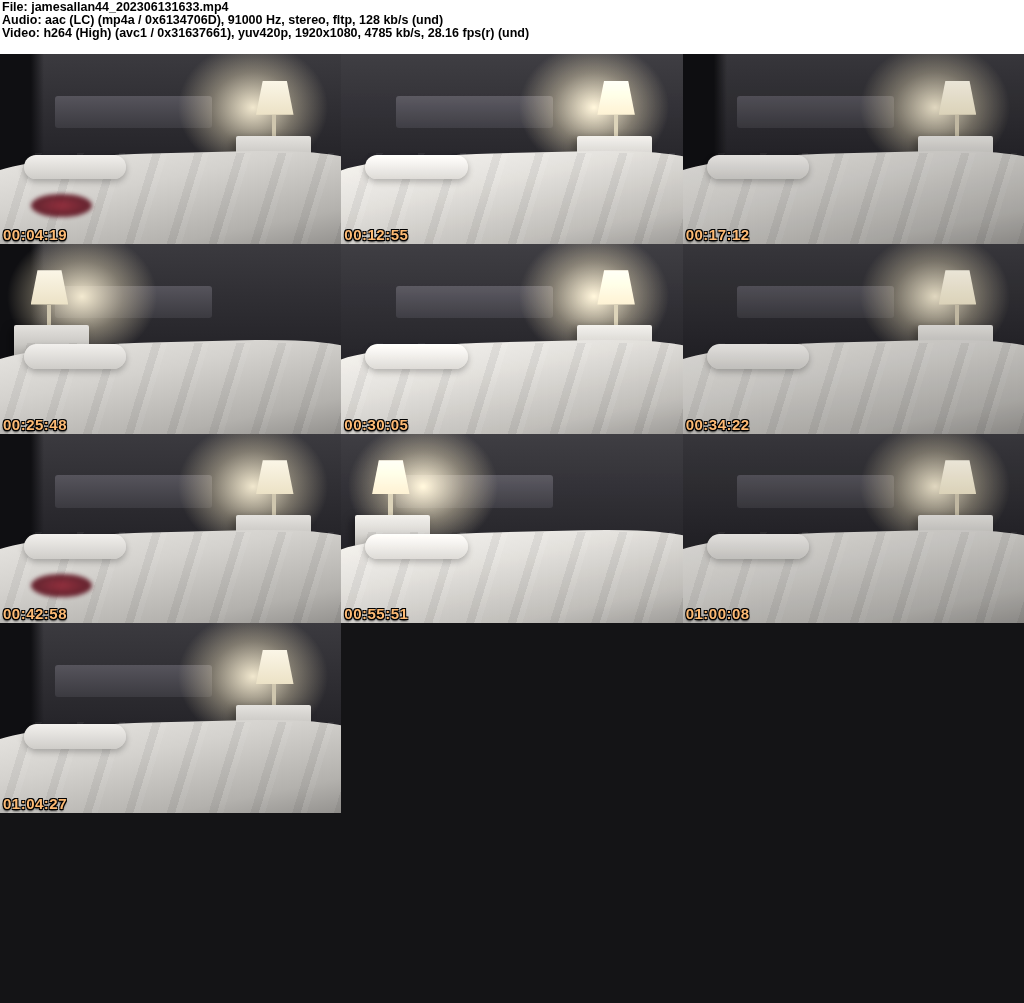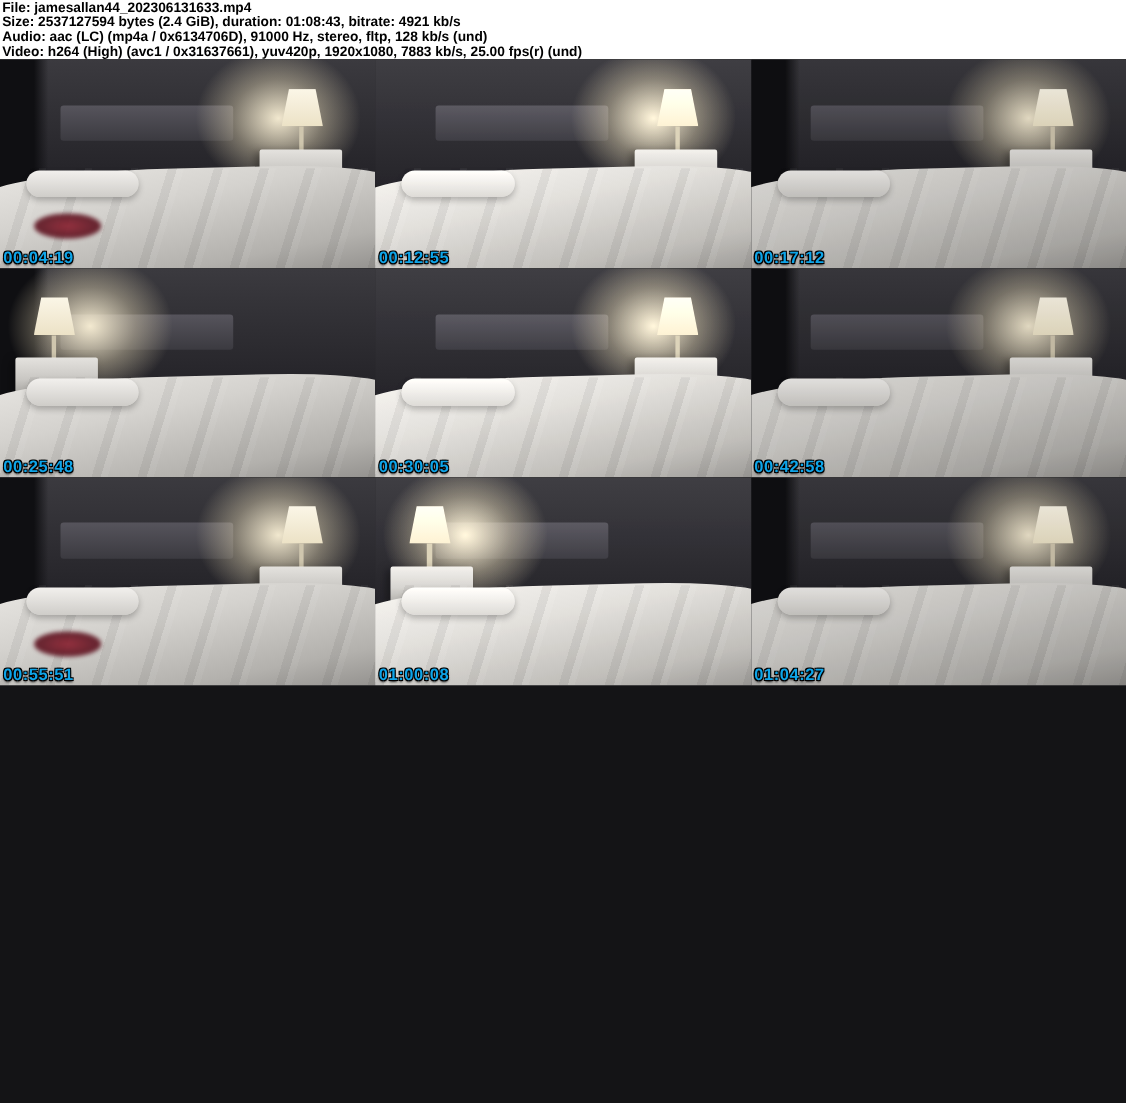--- a/index.html
+++ b/index.html
@@ -124,42 +124,41 @@
   .cell:nth-child(4n)   .scene-glow { right: auto; left: 2%; }
   .cell:nth-child(4n)   .scene-lampshade { right: auto; left: 9%; }
   .cell:nth-child(4n)   .scene-lampstem { right: auto; left: 13.8%; }
   .cell:nth-child(4n)   .scene-nightstand { right: auto; left: 4%; }
 
   
   .timestamp {
     position: absolute;
     left: 3px;
     bottom: 1px;
-    color: #0ea5e9;
+    color: #fdba74;
     font-size: 15px;
     font-weight: 700;
     letter-spacing: 0.5px;
     font-family: "Liberation Sans", sans-serif;
     text-shadow:
       -1px -1px 0 #000, 1px -1px 0 #000,
       -1px  1px 0 #000, 1px  1px 0 #000,
        0    2px 2px rgba(0,0,0,0.9);
     z-index: 3;
   }
 </style>
 </head>
 <body>
 
 <div class="sheet">
 
   <div class="meta-header">
     <div class="meta-line">File: jamesallan44_202306131633.mp4</div>
-    <div class="meta-line">Size: 2537127594 bytes (2.4 GiB), duration: 01:08:43, bitrate: 4921 kb/s</div>
     <div class="meta-line">Audio: aac (LC) (mp4a / 0x6134706D), 91000 Hz, stereo, fltp, 128 kb/s (und)</div>
-    <div class="meta-line">Video: h264 (High) (avc1 / 0x31637661), yuv420p, 1920x1080, 7883 kb/s, 25.00 fps(r) (und)</div>
+    <div class="meta-line">Video: h264 (High) (avc1 / 0x31637661), yuv420p, 1920x1080, 4785 kb/s, 28.16 fps(r) (und)</div>
   </div>
 
   <div class="thumb-grid">
       <div class="cell">
     <div class="scene">
       <div class="scene-wall"></div>
       <div class="scene-dark-panel"></div>
       <div class="scene-headboard"></div>
       <div class="scene-glow"></div>
       <div class="scene-lampshade"></div>
@@ -232,20 +231,36 @@
       <div class="scene-bed"></div>
       <div class="scene-wrinkles"></div>
       <div class="scene-pillow"></div>
       <div class="scene-red-item"></div>
     </div>
     <div class="timestamp">00:30:05</div>
   </div>
       <div class="cell">
     <div class="scene">
       <div class="scene-wall"></div>
+
+      <div class="scene-headboard"></div>
+      <div class="scene-glow"></div>
+      <div class="scene-lampshade"></div>
+      <div class="scene-lampstem"></div>
+      <div class="scene-nightstand"></div>
+      <div class="scene-bed"></div>
+      <div class="scene-wrinkles"></div>
+      <div class="scene-pillow"></div>
+
+    </div>
+    <div class="timestamp">00:34:22</div>
+  </div>
+      <div class="cell">
+    <div class="scene">
+      <div class="scene-wall"></div>
       <div class="scene-dark-panel"></div>
       <div class="scene-headboard"></div>
       <div class="scene-glow"></div>
       <div class="scene-lampshade"></div>
       <div class="scene-lampstem"></div>
       <div class="scene-nightstand"></div>
       <div class="scene-bed"></div>
       <div class="scene-wrinkles"></div>
       <div class="scene-pillow"></div>
       <div class="scene-red-item"></div>

